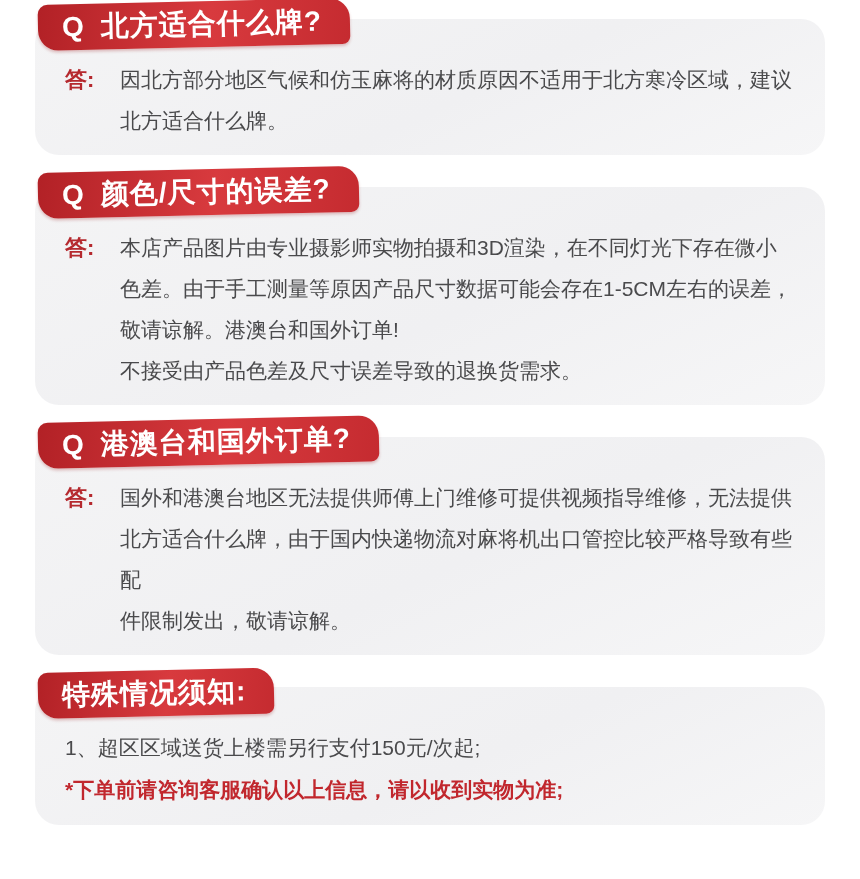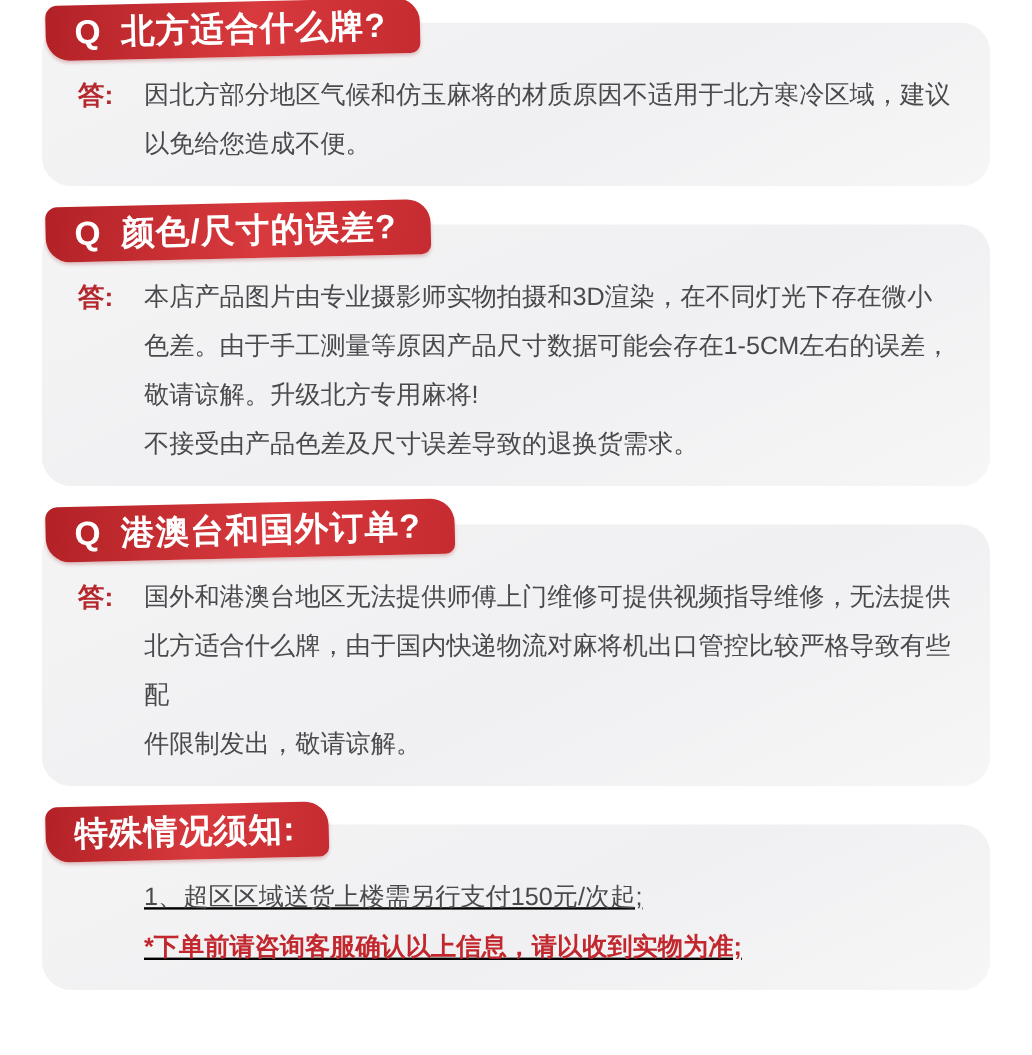--- a/index.html
+++ b/index.html
@@ -62,22 +62,20 @@
     line-height: 41px;
   }
   .answer-text {
     flex: 1;
     color: #4a4a4c;
     font-size: 21px;
     line-height: 41px;
     white-space: pre-line;
   }
   .notice-body {
-    margin-left: 55px;
-    text-decoration: underline;
   }
   .notice-item {
     color: #4a4a4c;
     font-size: 21px;
     line-height: 42px;
     white-space: pre-line;
   }
   .notice-warning {
     color: #c1272d;
     font-weight: bold;
@@ -92,35 +90,35 @@
 <div class="page">
 
   <div class="section">
     <div class="badge">
       <span class="q-mark">Q</span><span>北方适合什么牌?</span>
     </div>
     <div class="card">
       <div class="answer">
         <span class="answer-label">答:</span>
         <span class="answer-text">因北方部分地区气候和仿玉麻将的材质原因不适用于北方寒冷区域，建议
-以免给您造成不便。</span>
+北方适合什么牌。</span>
       </div>
     </div>
   </div>
 
   <div class="section">
     <div class="badge">
       <span class="q-mark">Q</span><span>颜色/尺寸的误差?</span>
     </div>
     <div class="card">
       <div class="answer">
         <span class="answer-label">答:</span>
         <span class="answer-text">本店产品图片由专业摄影师实物拍摄和3D渲染，在不同灯光下存在微小
 色差。由于手工测量等原因产品尺寸数据可能会存在1-5CM左右的误差，
-敬请谅解。升级北方专用麻将!
+敬请谅解。港澳台和国外订单!
 不接受由产品色差及尺寸误差导致的退换货需求。</span>
       </div>
     </div>
   </div>
 
   <div class="section">
     <div class="badge">
       <span class="q-mark">Q</span><span>港澳台和国外订单?</span>
     </div>
     <div class="card">

